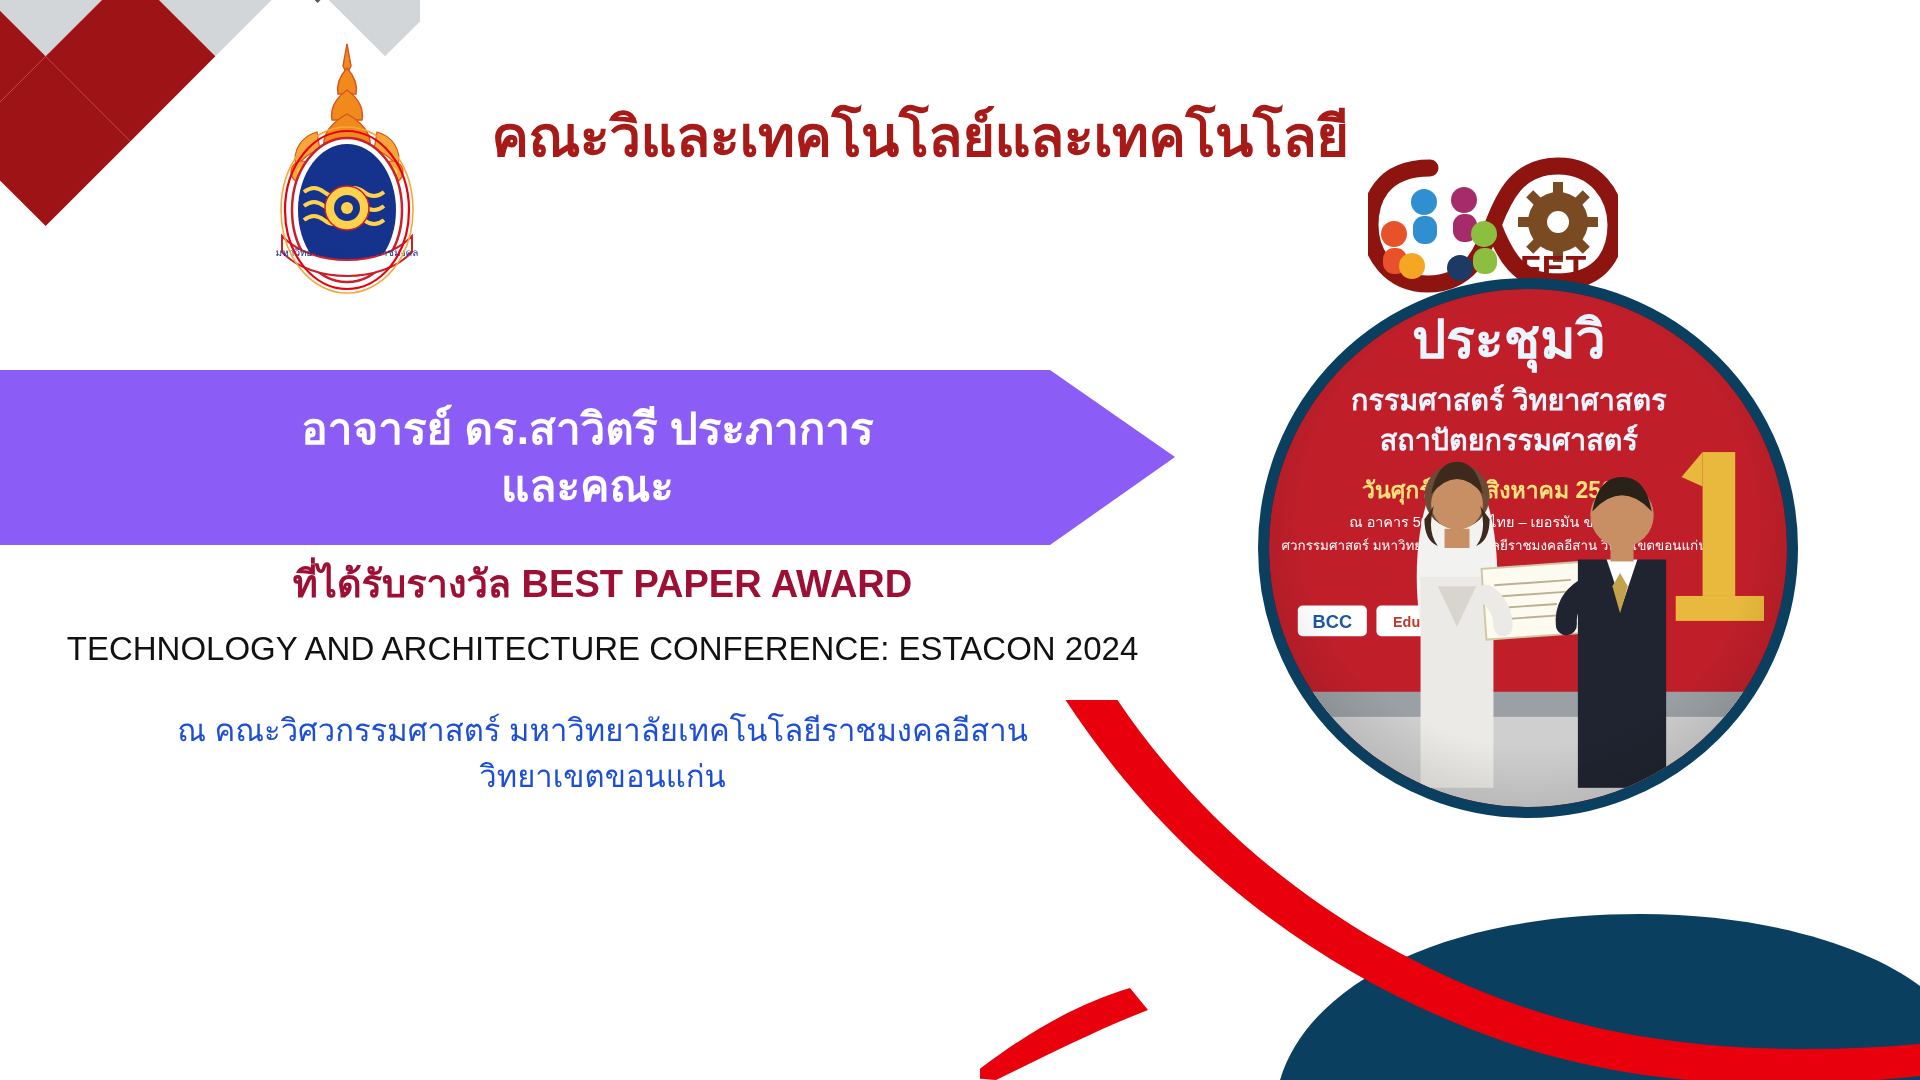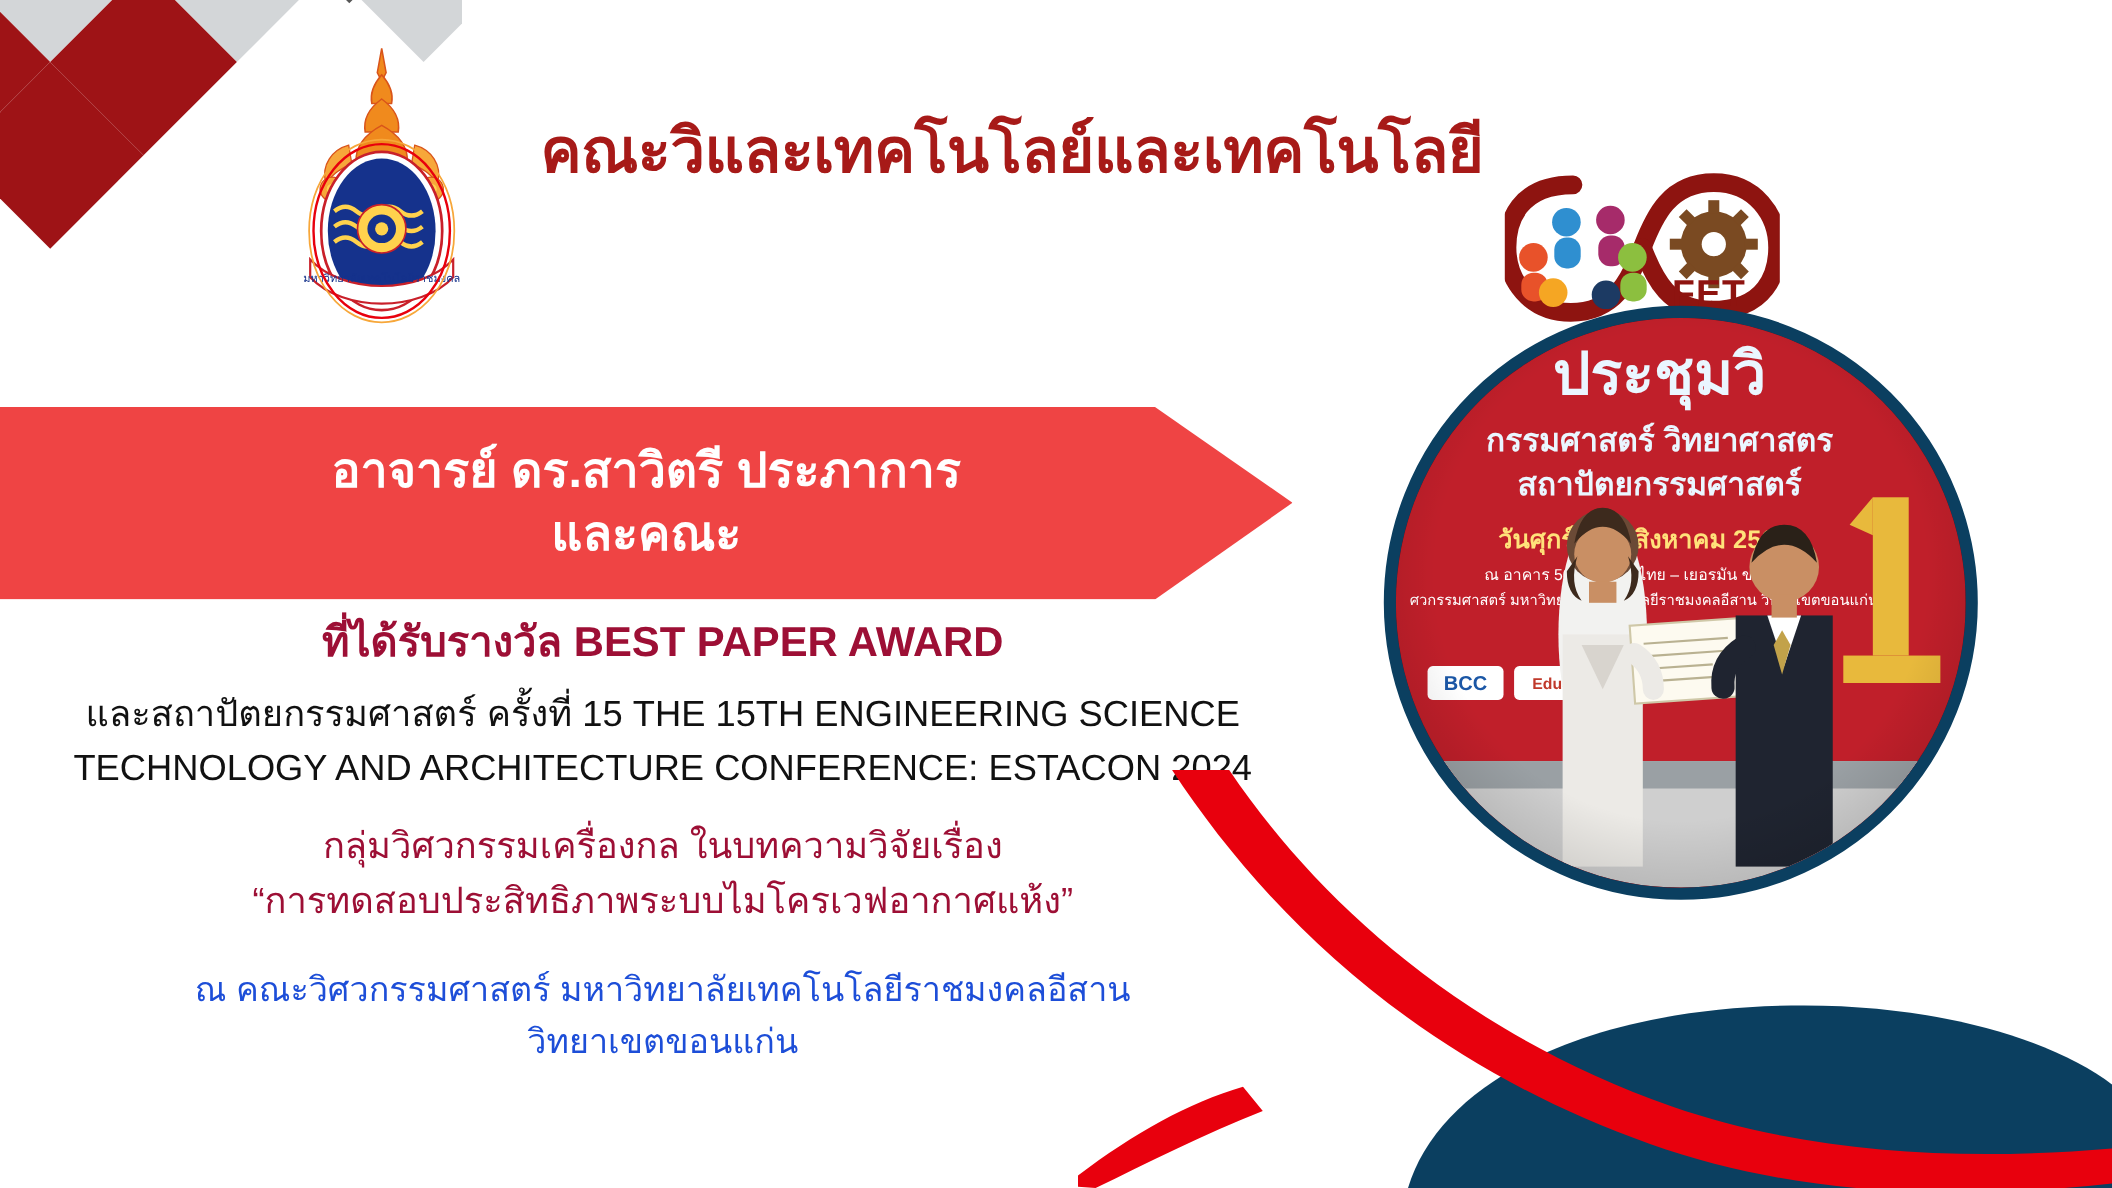--- a/index.html
+++ b/index.html
@@ -84,21 +84,21 @@
     letter-spacing: 1px;
   }
 
   
   .name-banner {
     position: absolute;
     left: 0;
     top: 370px;
     width: 1175px;
     height: 175px;
-    background: #ef4444;
+    background: #8b5cf6;
     clip-path: polygon(0 0, 1050px 0, 1175px 87px, 1050px 175px, 0 175px);
     display: flex;
     flex-direction: column;
     align-items: center;
     justify-content: center;
   }
   .name-line {
     color: #ffffff;
     font-size: 44px;
     font-weight: bold;
@@ -299,28 +299,23 @@
 
   <div class="name-banner">
     <div class="name-line">อาจารย์ ดร.สาวิตรี ประภาการ</div>
     <div class="name-line">และคณะ</div>
   </div>
 
   <div class="body-wrap">
     <div class="award-head">ที่ได้รับรางวัล BEST PAPER AWARD</div>
 
     <div class="conf-block">
-      <div class="conf-line">และสถาปัตยกรรมศาสตร์ ครั้งที่ 15  THE 15TH ENGINEERING SCIENCE</div>
       <div class="conf-line">TECHNOLOGY AND ARCHITECTURE CONFERENCE: ESTACON 2024</div>
     </div>
 
-    <div class="paper-block">
-      <div class="paper-line">กลุ่มวิศวกรรมเครื่องกล ในบทความวิจัยเรื่อง</div>
-      <div class="paper-line">“การทดสอบประสิทธิภาพระบบไมโครเวฟอากาศแห้ง”</div>
-    </div>
 
     <div class="venue-block">
       <div class="venue-line">ณ คณะวิศวกรรมศาสตร์ มหาวิทยาลัยเทคโนโลยีราชมงคลอีสาน</div>
       <div class="venue-line">วิทยาเขตขอนแก่น</div>
     </div>
   </div>
 
   <div class="photo-ring">
     <div class="photo-inner">
       <svg class="photo-svg" viewBox="0 0 540 540" preserveAspectRatio="xMidYMid slice">

